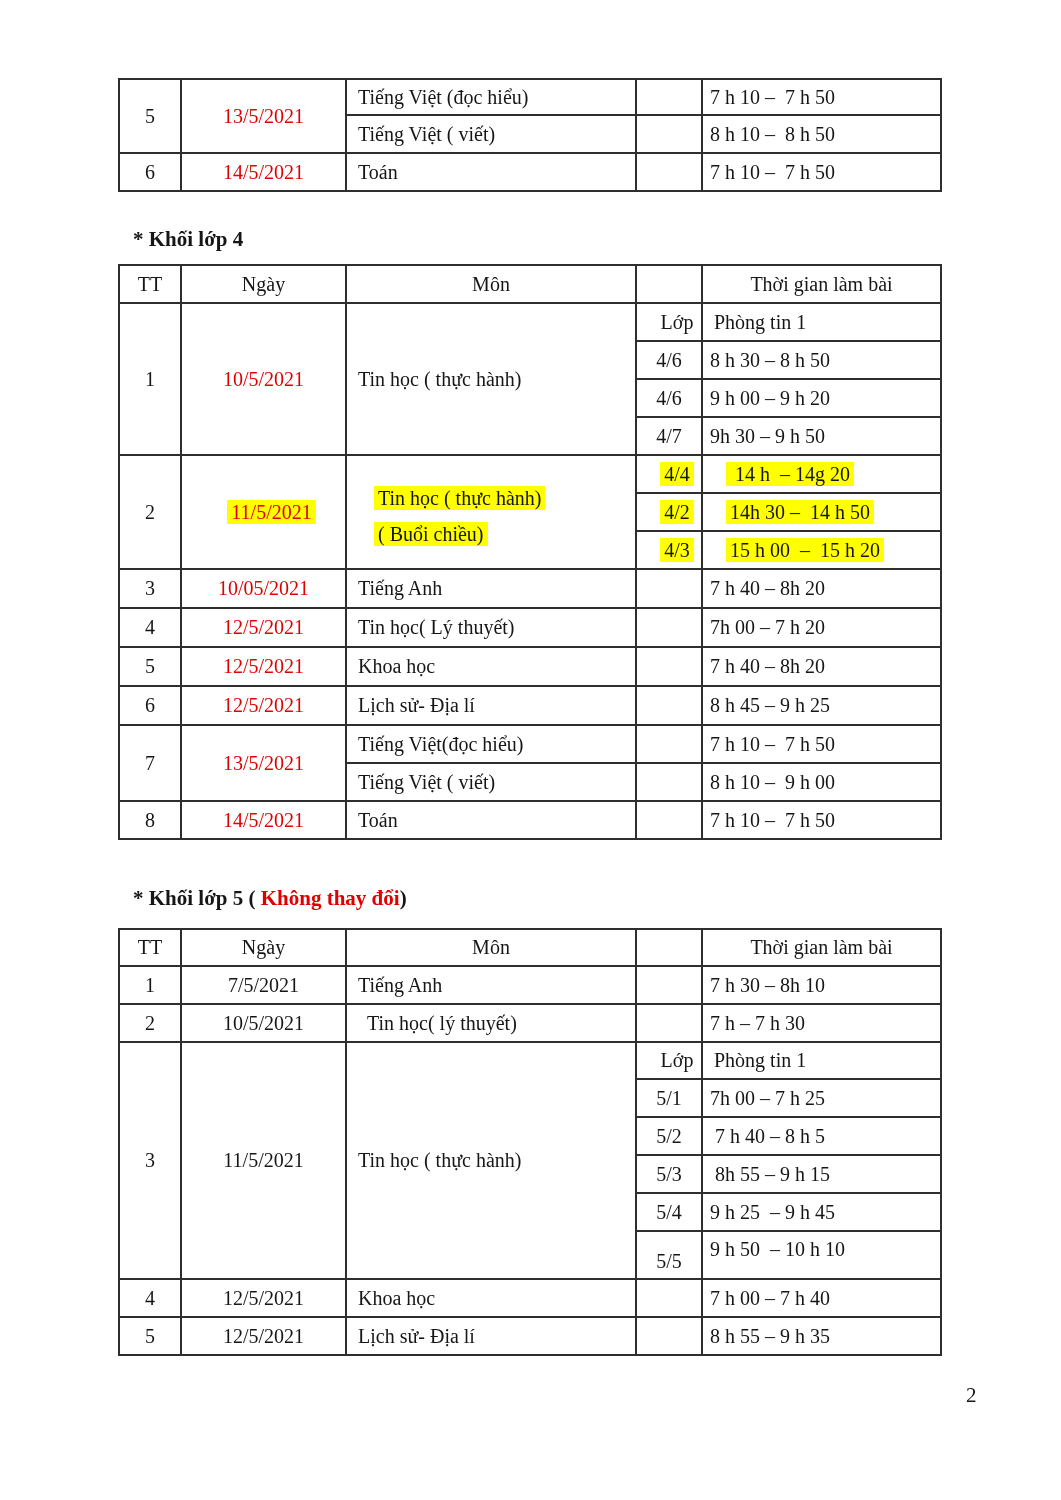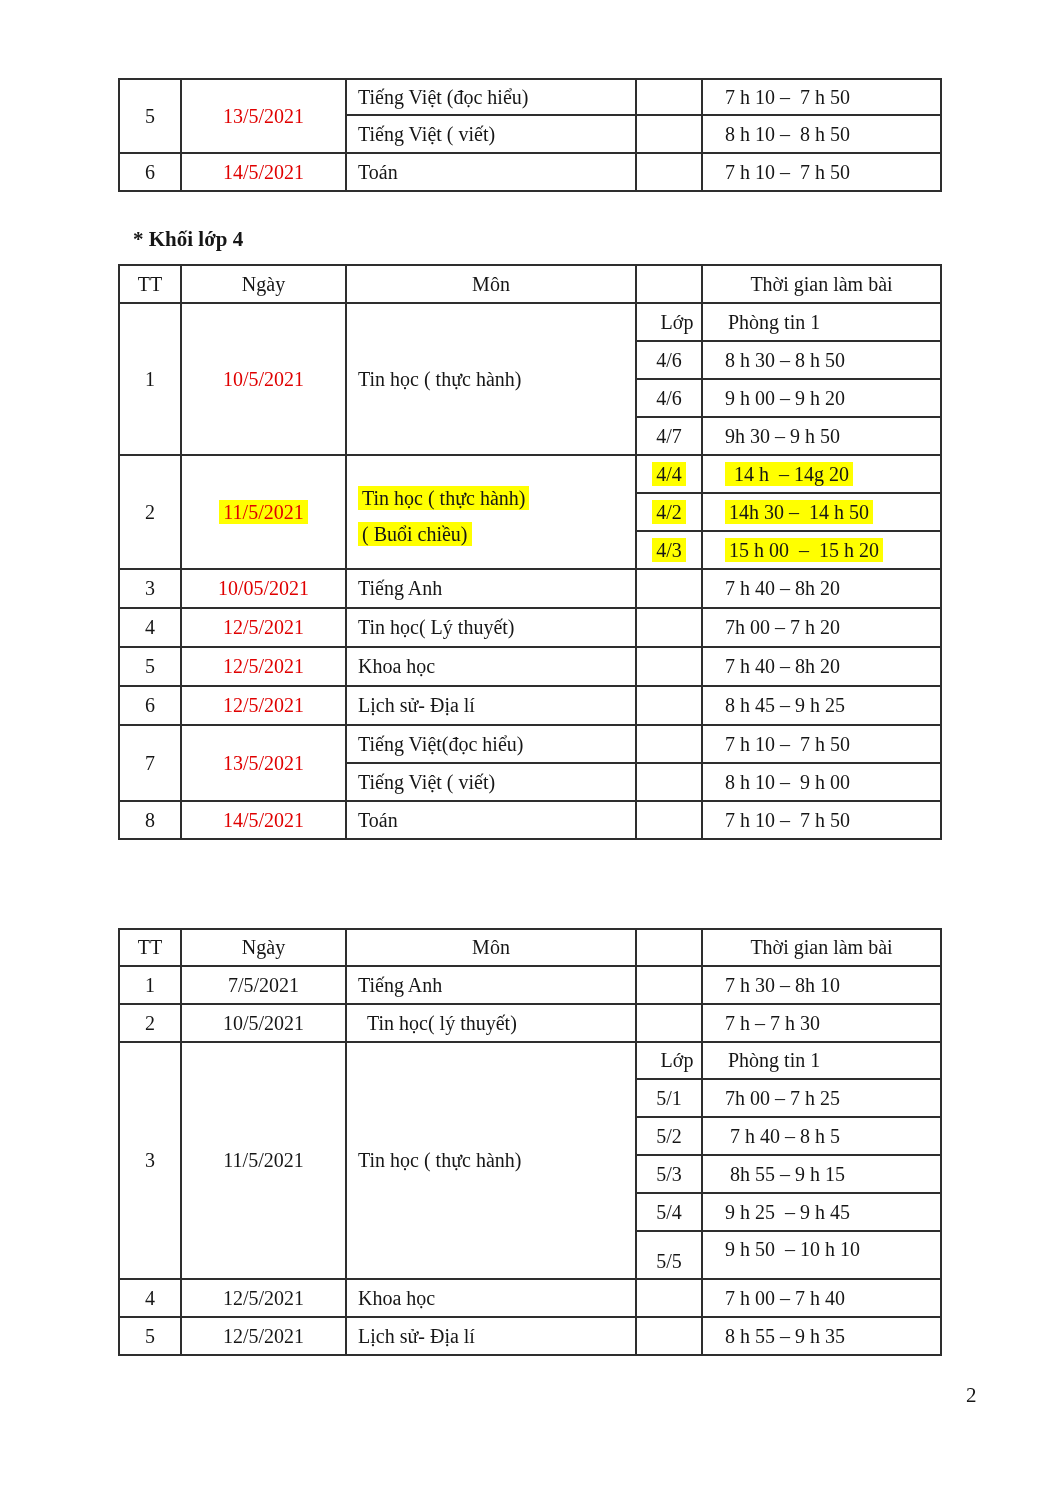--- a/index.html
+++ b/index.html
@@ -19,26 +19,26 @@
   }
   col.c-tt   { width:62px; }
   col.c-ngay { width:165px; }
   col.c-mon  { width:290px; }
   col.c-lop  { width:66px; }
   col.c-time { width:239px; }
   .tt   { text-align:center; }
   .date { text-align:center; }
   .mon  { text-align:left; padding-left:11px;border-radius:8px; }
   .lop  { text-align:center; }
-  .time { text-align:left; padding-left:22px; white-space:pre; }
+  .time { text-align:left; padding-left:7px; white-space:pre; }
   th.hdr { font-weight:bold; text-align:center; }
   .lop-hdr { font-weight:bold; text-align:center;padding-left:16px; }
-  .phong-hdr { font-weight:bold; text-align:left; padding-left:25px; }
+  .phong-hdr { font-weight:bold; text-align:left; padding-left:11px; }
   .red { color:#e00000; }
-  .hl  { background:#ffff00; padding:1px 4px; }
+  .hl  { background:#ffff00; padding:1px 4px;margin-left:16px; }
   .mon-top { vertical-align:top; padding-top:9px; }
   .mon-line2 { margin-top:13px; }
   .heading {
     position:absolute; left:125px; font-size:21px; font-weight:bold;
     white-space:pre; color:#161616;margin-left:8px;
   }
   .page-num {
     position:absolute; left:966px; top:1383px; font-size:21px; color:#161616;
   }
   tr.h36 { height:36px; } tr.h38 { height:38px; } tr.h39 { height:39px; }
@@ -178,20 +178,21 @@
     <tr class="h38">
       <td class="tt">8</td>
       <td class="date red">14/5/2021</td>
       <td class="mon">Toán</td>
       <td></td>
       <td class="time">7 h 10 –  7 h 50</td>
     </tr>
   </tbody>
     </table>
 
+  <div class="heading" style="top:886px"><span>* Khối lớp 5 ( </span><span class="red">Không thay đổi</span><span>)</span></div>
 
   <table class="sched" style="top:928px">
     <colgroup>
         <col class="c-tt">
         <col class="c-ngay">
         <col class="c-mon">
         <col class="c-lop">
         <col class="c-time">
       </colgroup>
     <tbody>

